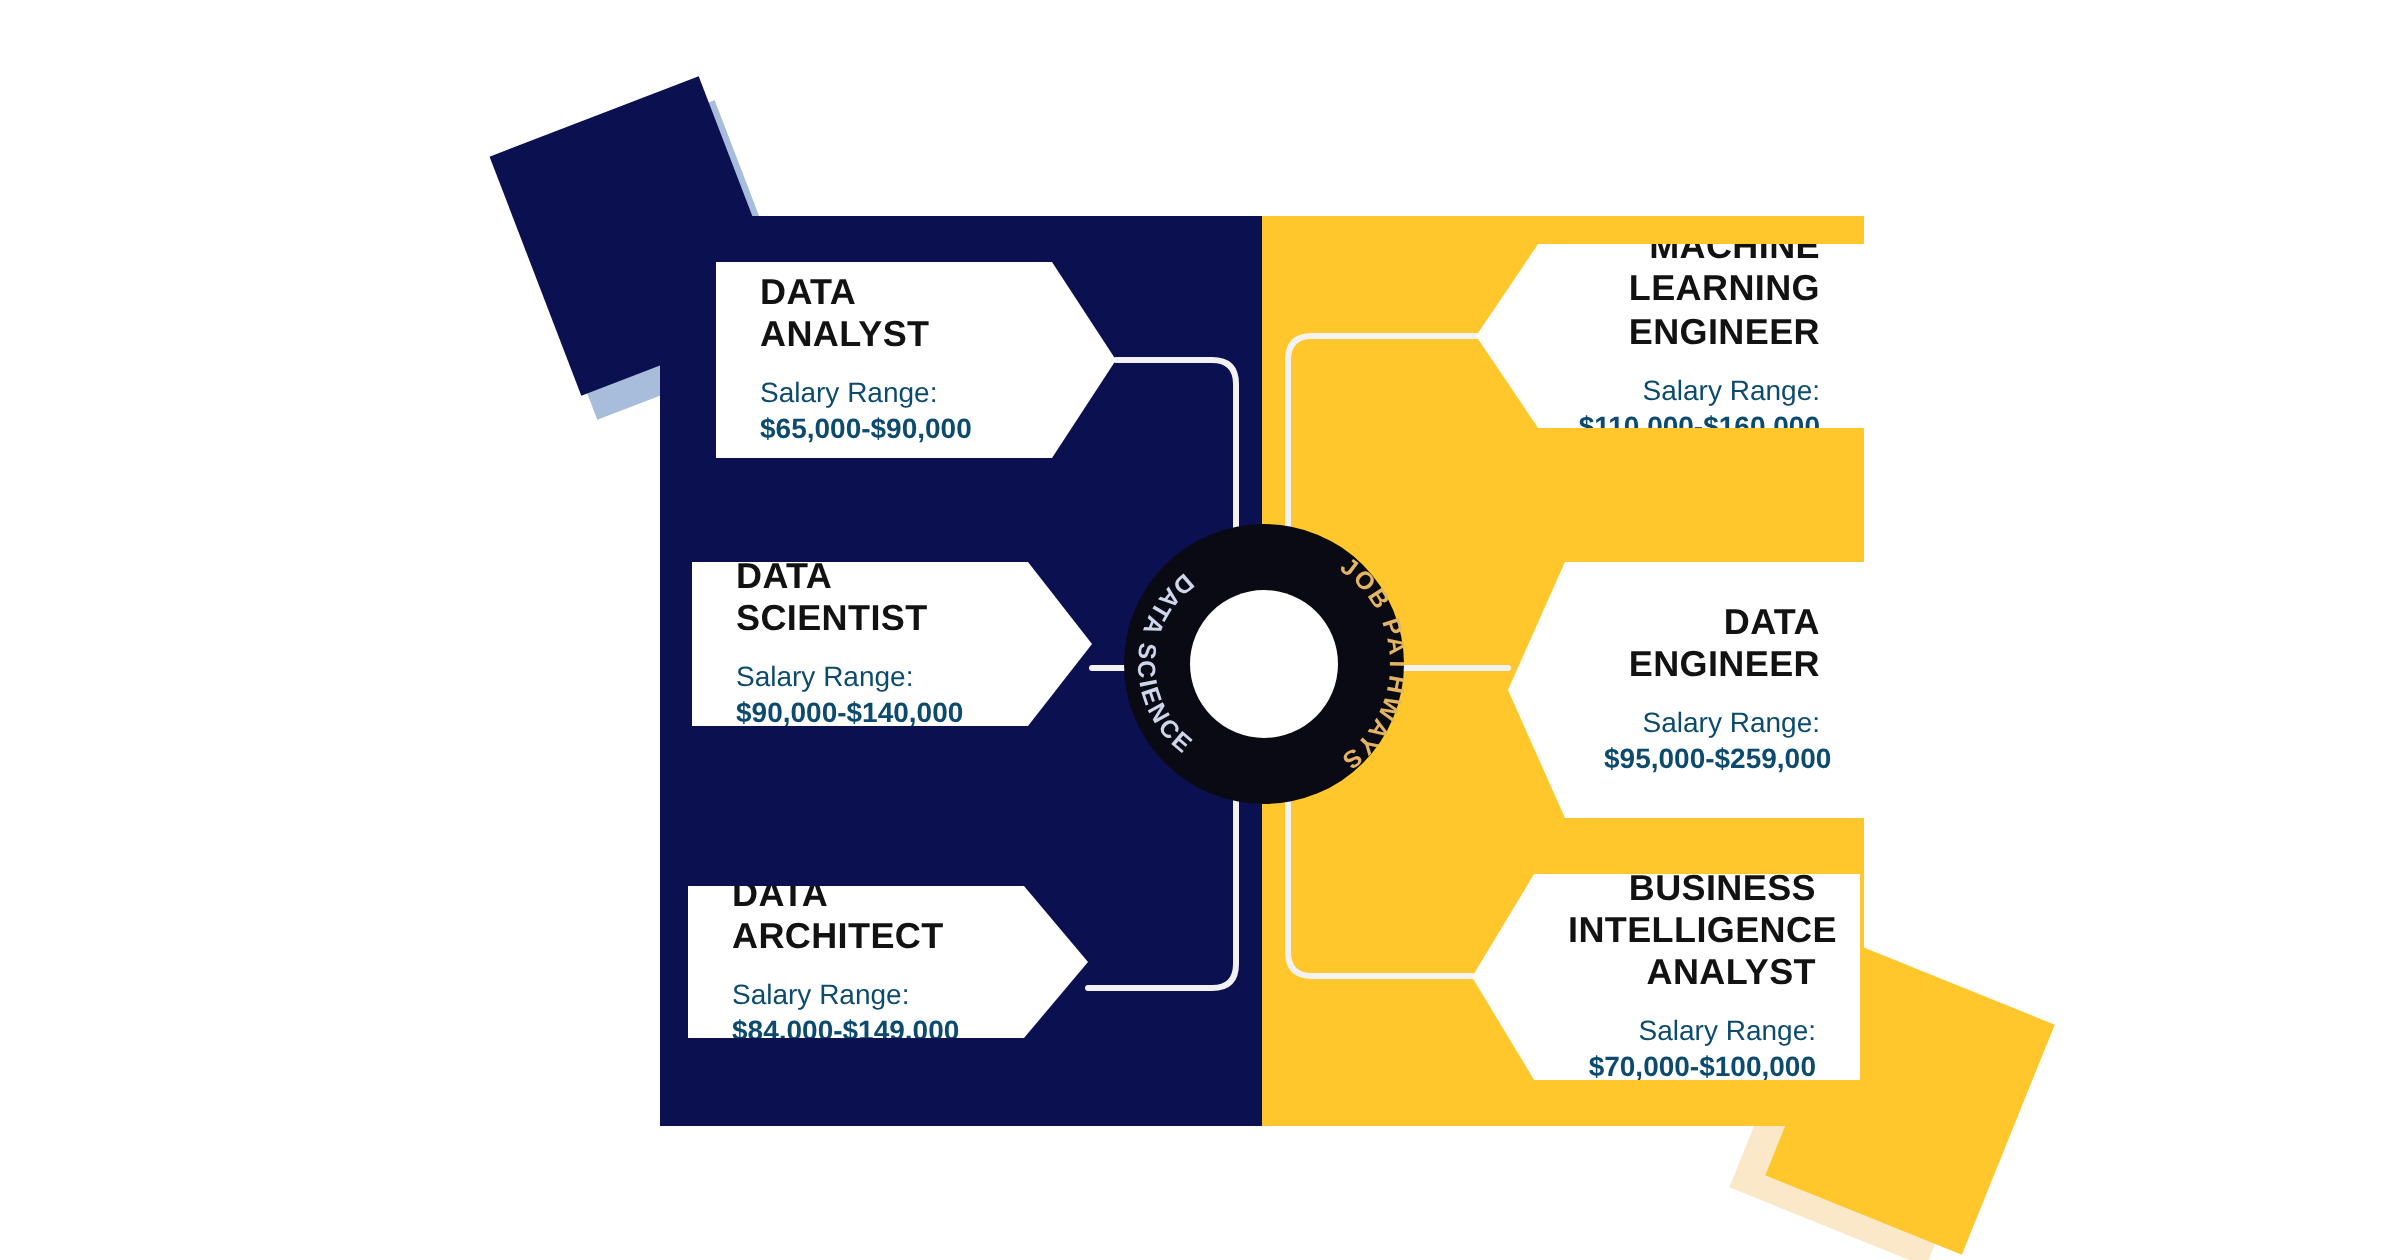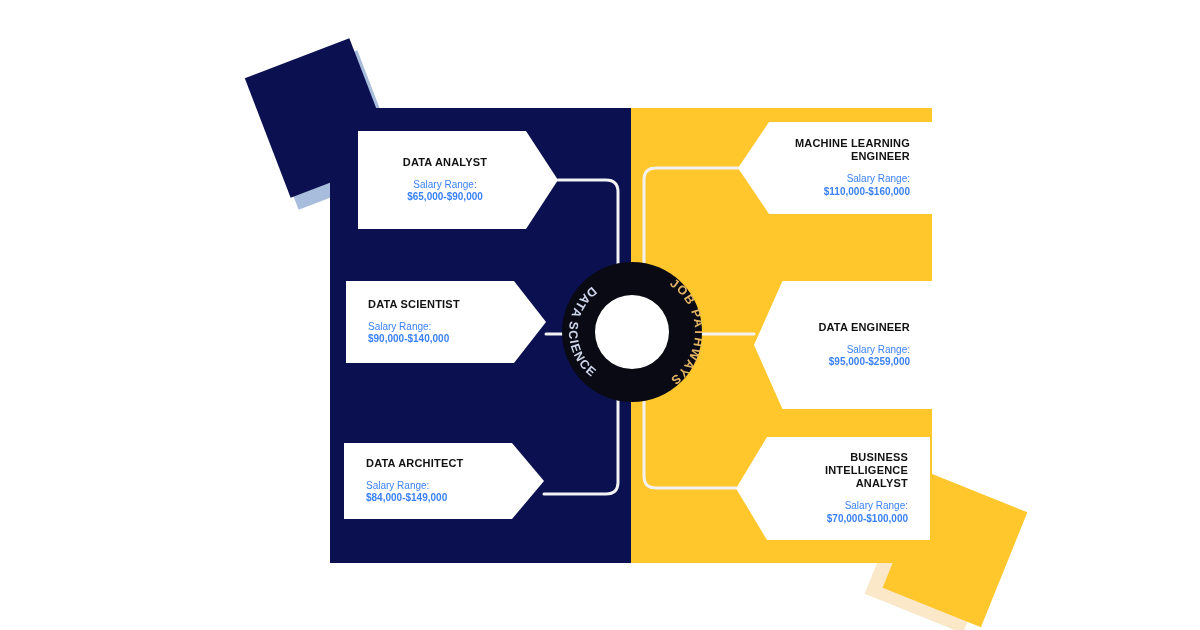--- a/index.html
+++ b/index.html
@@ -87,37 +87,37 @@
     clip-path: polygon(0 0, 84% 0, 100% 50%, 84% 100%, 0 100%);
     text-align:left;
     padding-right:48px;
   }
   .card-right {
     clip-path: polygon(16% 0, 100% 0, 100% 100%, 16% 100%, 0 50%);
     text-align:right;
     padding-left:48px;
   }
   .card-title {
-    font-size:11px;
+    font-size:18px;
     font-weight:bold;
     color:#121212;
     letter-spacing:0.2px;
     line-height:1.18;
     margin-bottom:10px;
   }
   .card-salary {
-    font-size:10px;
-    color:#3b82f6;
+    font-size:14px;
+    color:#0c4a6e;
     line-height:1.28;
     font-weight:400;
   }
   .card-salary .amt { display:block;font-weight:bold; }
 
   
-  #card-data-analyst      { left:358px; top:131px; width:200px; height:98px;text-align:center; }
+  #card-data-analyst      { left:358px; top:131px; width:200px; height:98px; }
   #card-data-scientist    { left:346px; top:281px; width:200px; height:82px; }
   #card-data-architect    { left:344px; top:443px; width:200px; height:76px; }
 
   #card-ml-engineer       { left:738px; top:122px; width:194px; height:92px; }
   #card-data-engineer     { left:754px; top:281px; width:178px; height:128px; }
   #card-bi-analyst        { left:736px; top:437px; width:194px; height:103px; }
 
   
   #center-badge {
     position:absolute;

